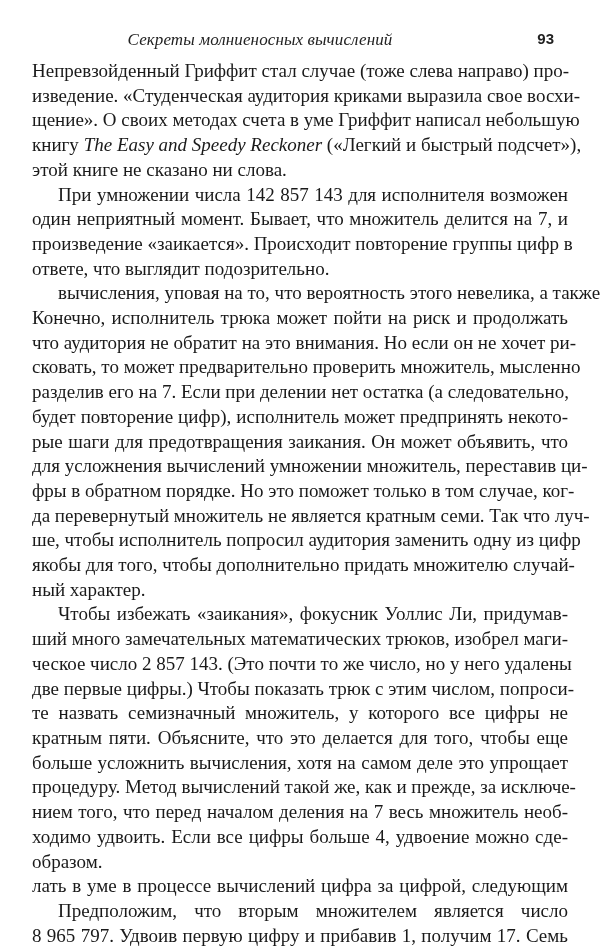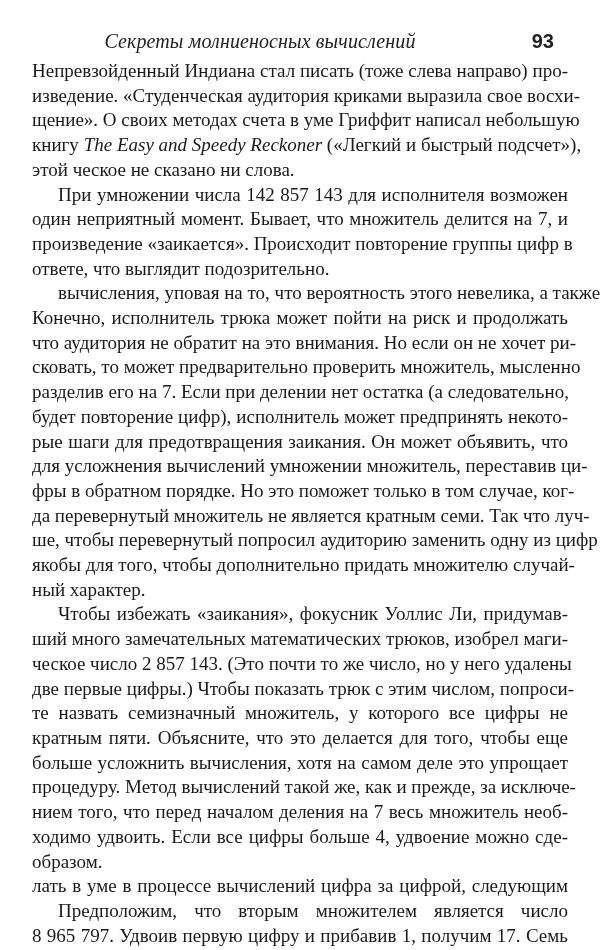--- a/index.html
+++ b/index.html
@@ -6,27 +6,27 @@
   body {
     width: 600px; height: 950px; background: #ffffff; color: #1a1a1a;
     position: relative; overflow: hidden;
     font-family: "Liberation Serif", "DejaVu Serif", serif;
   }
   .header {
     position: absolute; top: 30px; left: 32px; width: 536px; height: 22px;
   }
   .running-title {
     position: absolute; left: 0; right: 80px; text-align: center;
-    font-style: italic; font-size: 20px; letter-spacing: 0.1px;
+    font-style: italic; font-size: 17px; letter-spacing: 0.1px;
     font-family: "Liberation Serif", serif; color: #222;
   }
   .page-number {
     position: absolute; right: 14px; top: 0;
     font-family: "Liberation Sans", "DejaVu Sans", sans-serif;
-    font-weight: bold; font-size: 20px; color: #222;
+    font-weight: bold; font-size: 15px; color: #222;
   }
   .body-text {
     position: absolute; top: 59px; left: 32px; width: 536px;
     font-size: 19px; line-height: 24.7px; text-align: justify;
     hyphens: manual;
   }
   .para { margin: 0; text-indent: 0; }
   .para.indent { text-indent: 26px; }
   .line { display: block; text-align: justify; text-align-last: justify; white-space: nowrap; }
   .line.last { text-align-last: left; }
@@ -37,44 +37,44 @@
 </head>
 <body>
 
 <div class="header">
   <span class="running-title">Секреты молниеносных вычислений</span>
   <span class="page-number">93</span>
 </div>
 
 <div class="body-text" id="body-text">
     <p class="para">
-      <span class="line">Непревзойденный Индиана стал писать (тоже слева направо) про-</span>
+      <span class="line">Непревзойденный Гриффит стал случае (тоже слева направо) про-</span>
       <span class="line">изведение. «Студенческая аудитория криками выразила свое восхи-</span>
       <span class="line">щение». О своих методах счета в уме Гриффит написал небольшую</span>
       <span class="line">книгу <em class="book">The Easy and Speedy Reckoner</em> («Легкий и быстрый подсчет»),</span>
-      <span class="line last">этой ческое не сказано ни слова.</span>
+      <span class="line last">этой книге не сказано ни слова.</span>
     </p>
     <p class="para indent">
       <span class="line">При умножении числа 142 857 143 для исполнителя возможен</span>
       <span class="line">один неприятный момент. Бывает, что множитель делится на 7, и</span>
       <span class="line">произведение «заикается». Происходит повторение группы цифр в</span>
       <span class="line last">ответе, что выглядит подозрительно.</span>
     </p>
     <p class="para indent">
       <span class="line">вычисления, уповая на то, что вероятность этого невелика, а также,</span>
       <span class="line">Конечно, исполнитель трюка может пойти на риск и продолжать</span>
       <span class="line">что аудитория не обратит на это внимания. Но если он не хочет ри-</span>
       <span class="line">сковать, то может предварительно проверить множитель, мысленно</span>
       <span class="line">разделив его на 7. Если при делении нет остатка (а следовательно,</span>
       <span class="line">будет повторение цифр), исполнитель может предпринять некото-</span>
       <span class="line">рые шаги для предотвращения заикания. Он может объявить, что</span>
       <span class="line">для усложнения вычислений умножении множитель, переставив ци-</span>
       <span class="line">фры в обратном порядке. Но это поможет только в том случае, ког-</span>
       <span class="line">да перевернутый множитель не является кратным семи. Так что луч-</span>
-      <span class="line">ше, чтобы перевернутый попросил аудиторию заменить одну из цифр</span>
+      <span class="line">ше, чтобы исполнитель попросил аудитория заменить одну из цифр</span>
       <span class="line">якобы для того, чтобы дополнительно придать множителю случай-</span>
       <span class="line last">ный характер.</span>
     </p>
     <p class="para indent">
       <span class="line">Чтобы избежать «заикания», фокусник Уоллис Ли, придумав-</span>
       <span class="line">ший много замечательных математических трюков, изобрел маги-</span>
       <span class="line">ческое число 2 857 143. (Это почти то же число, но у него удалены</span>
       <span class="line">две первые цифры.) Чтобы показать трюк с этим числом, попроси-</span>
       <span class="line">те назвать семизначный множитель, у которого все цифры не</span>
       <span class="line">кратным пяти. Объясните, что это делается для того, чтобы еще</span>

